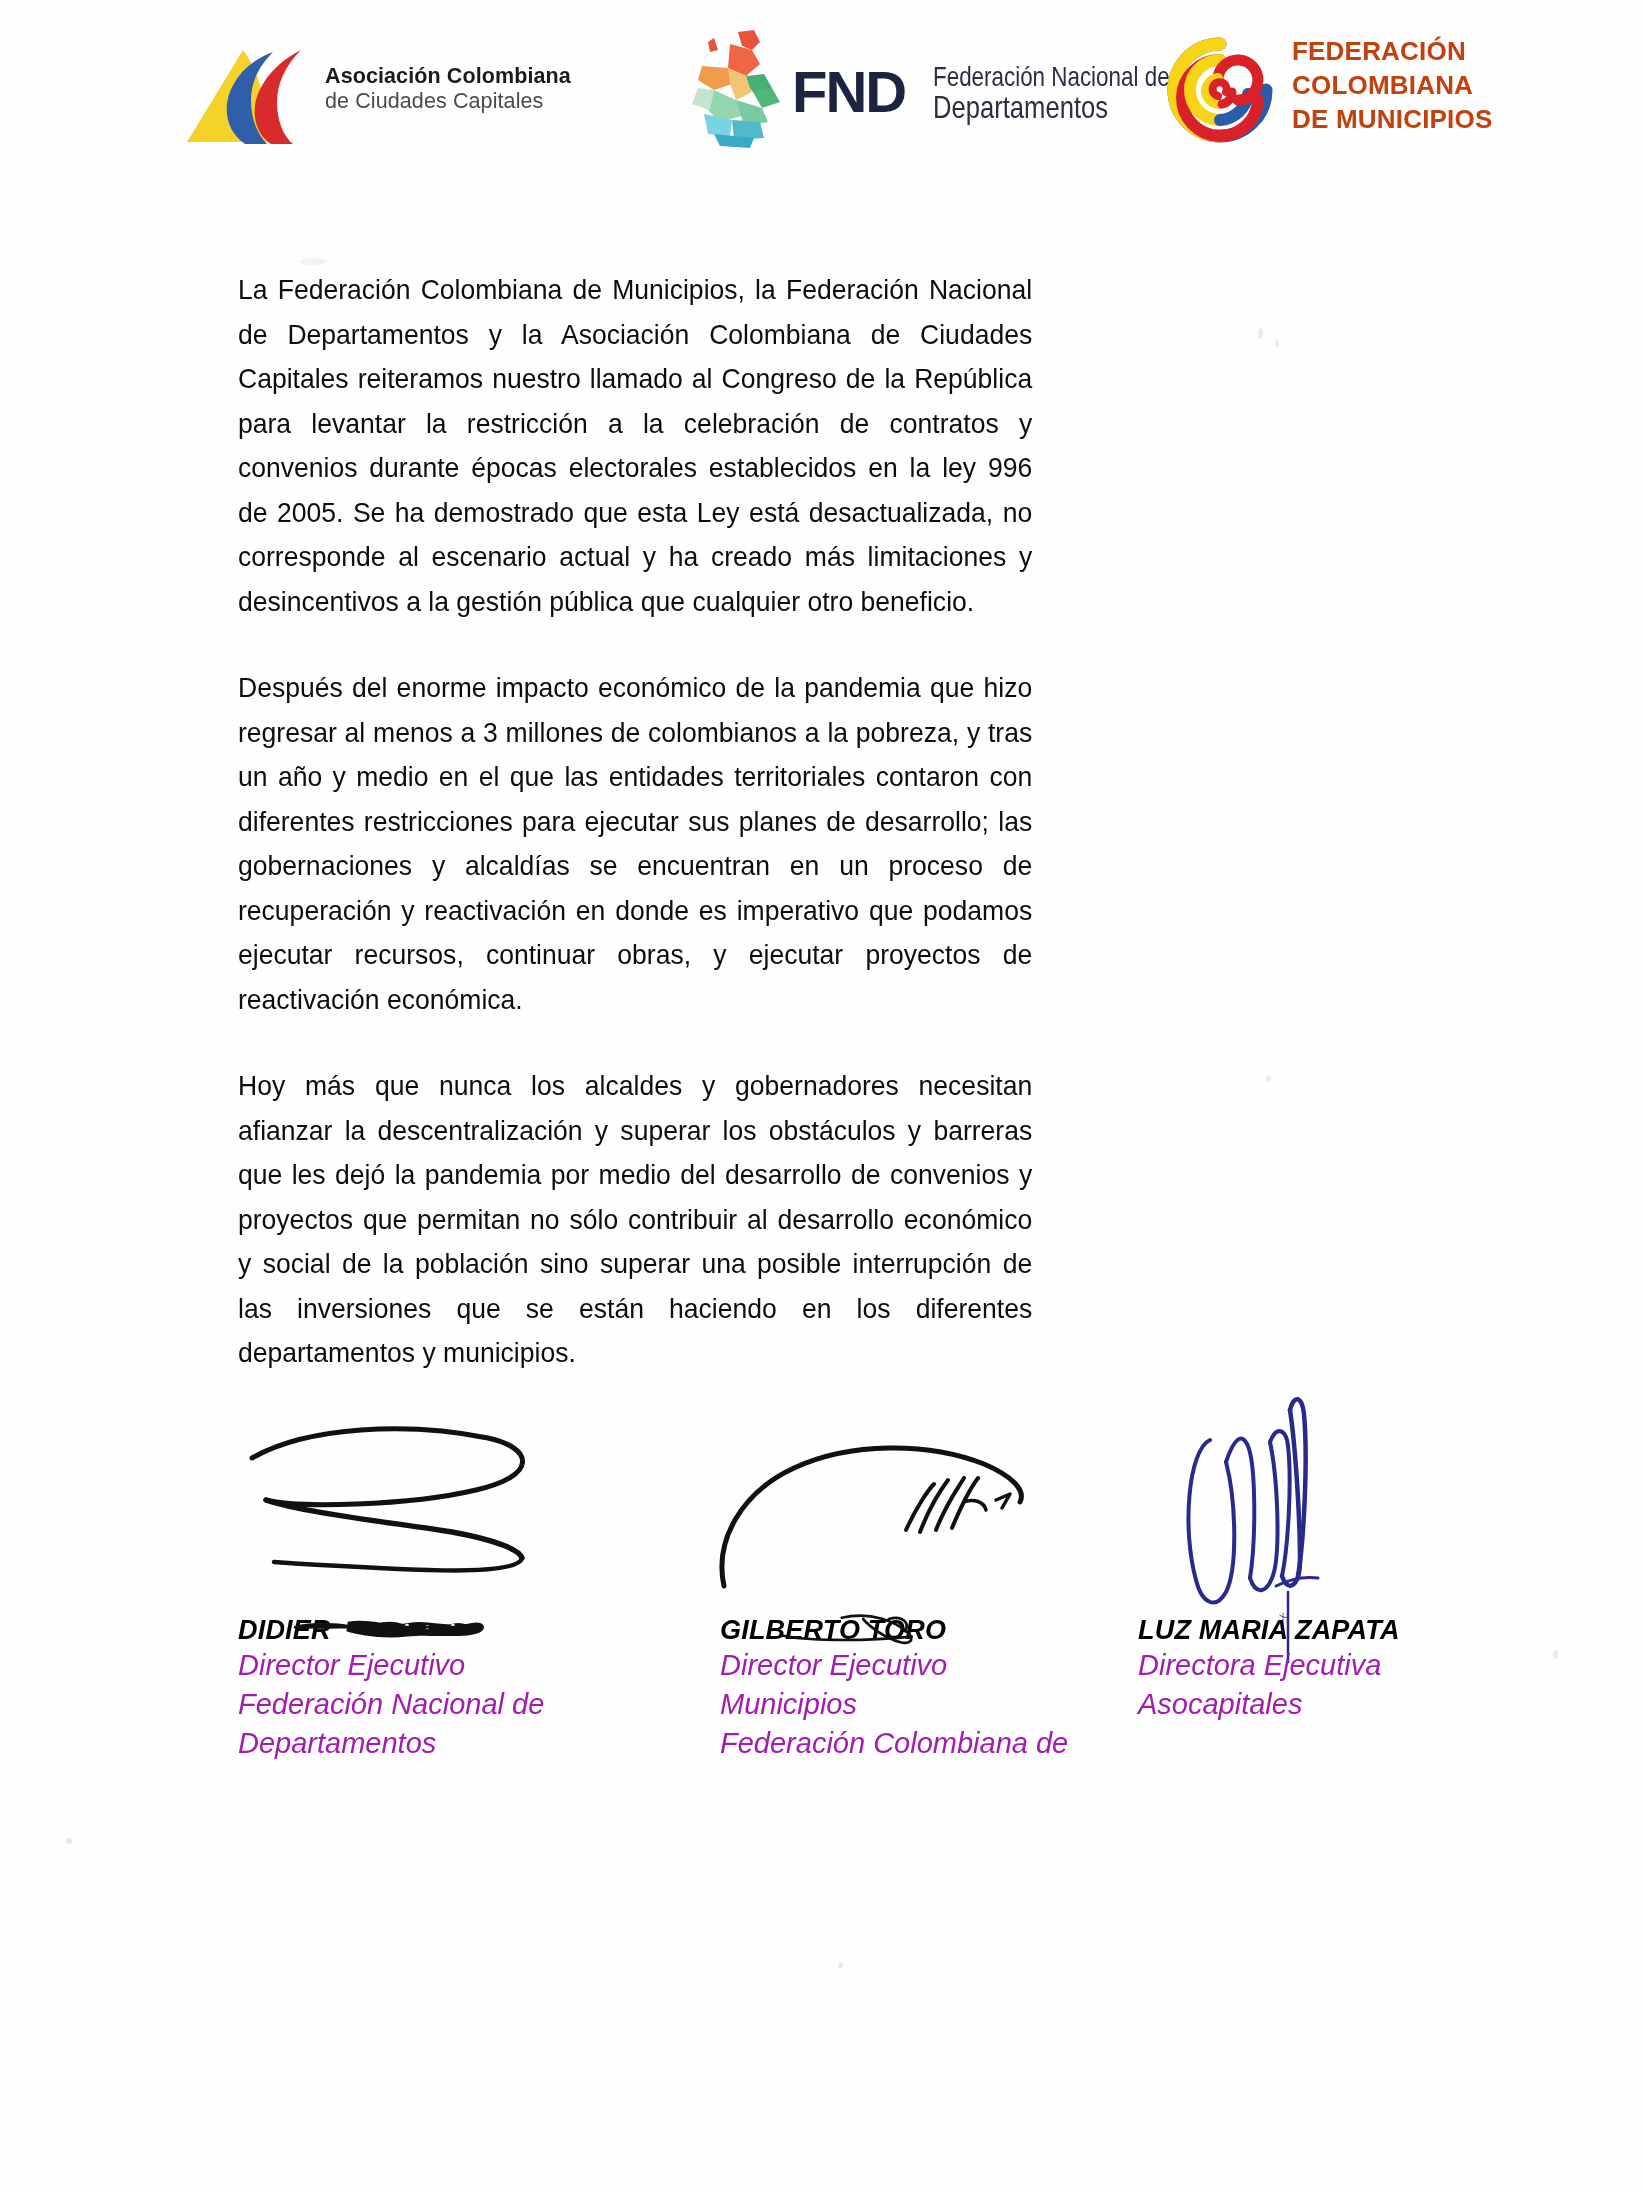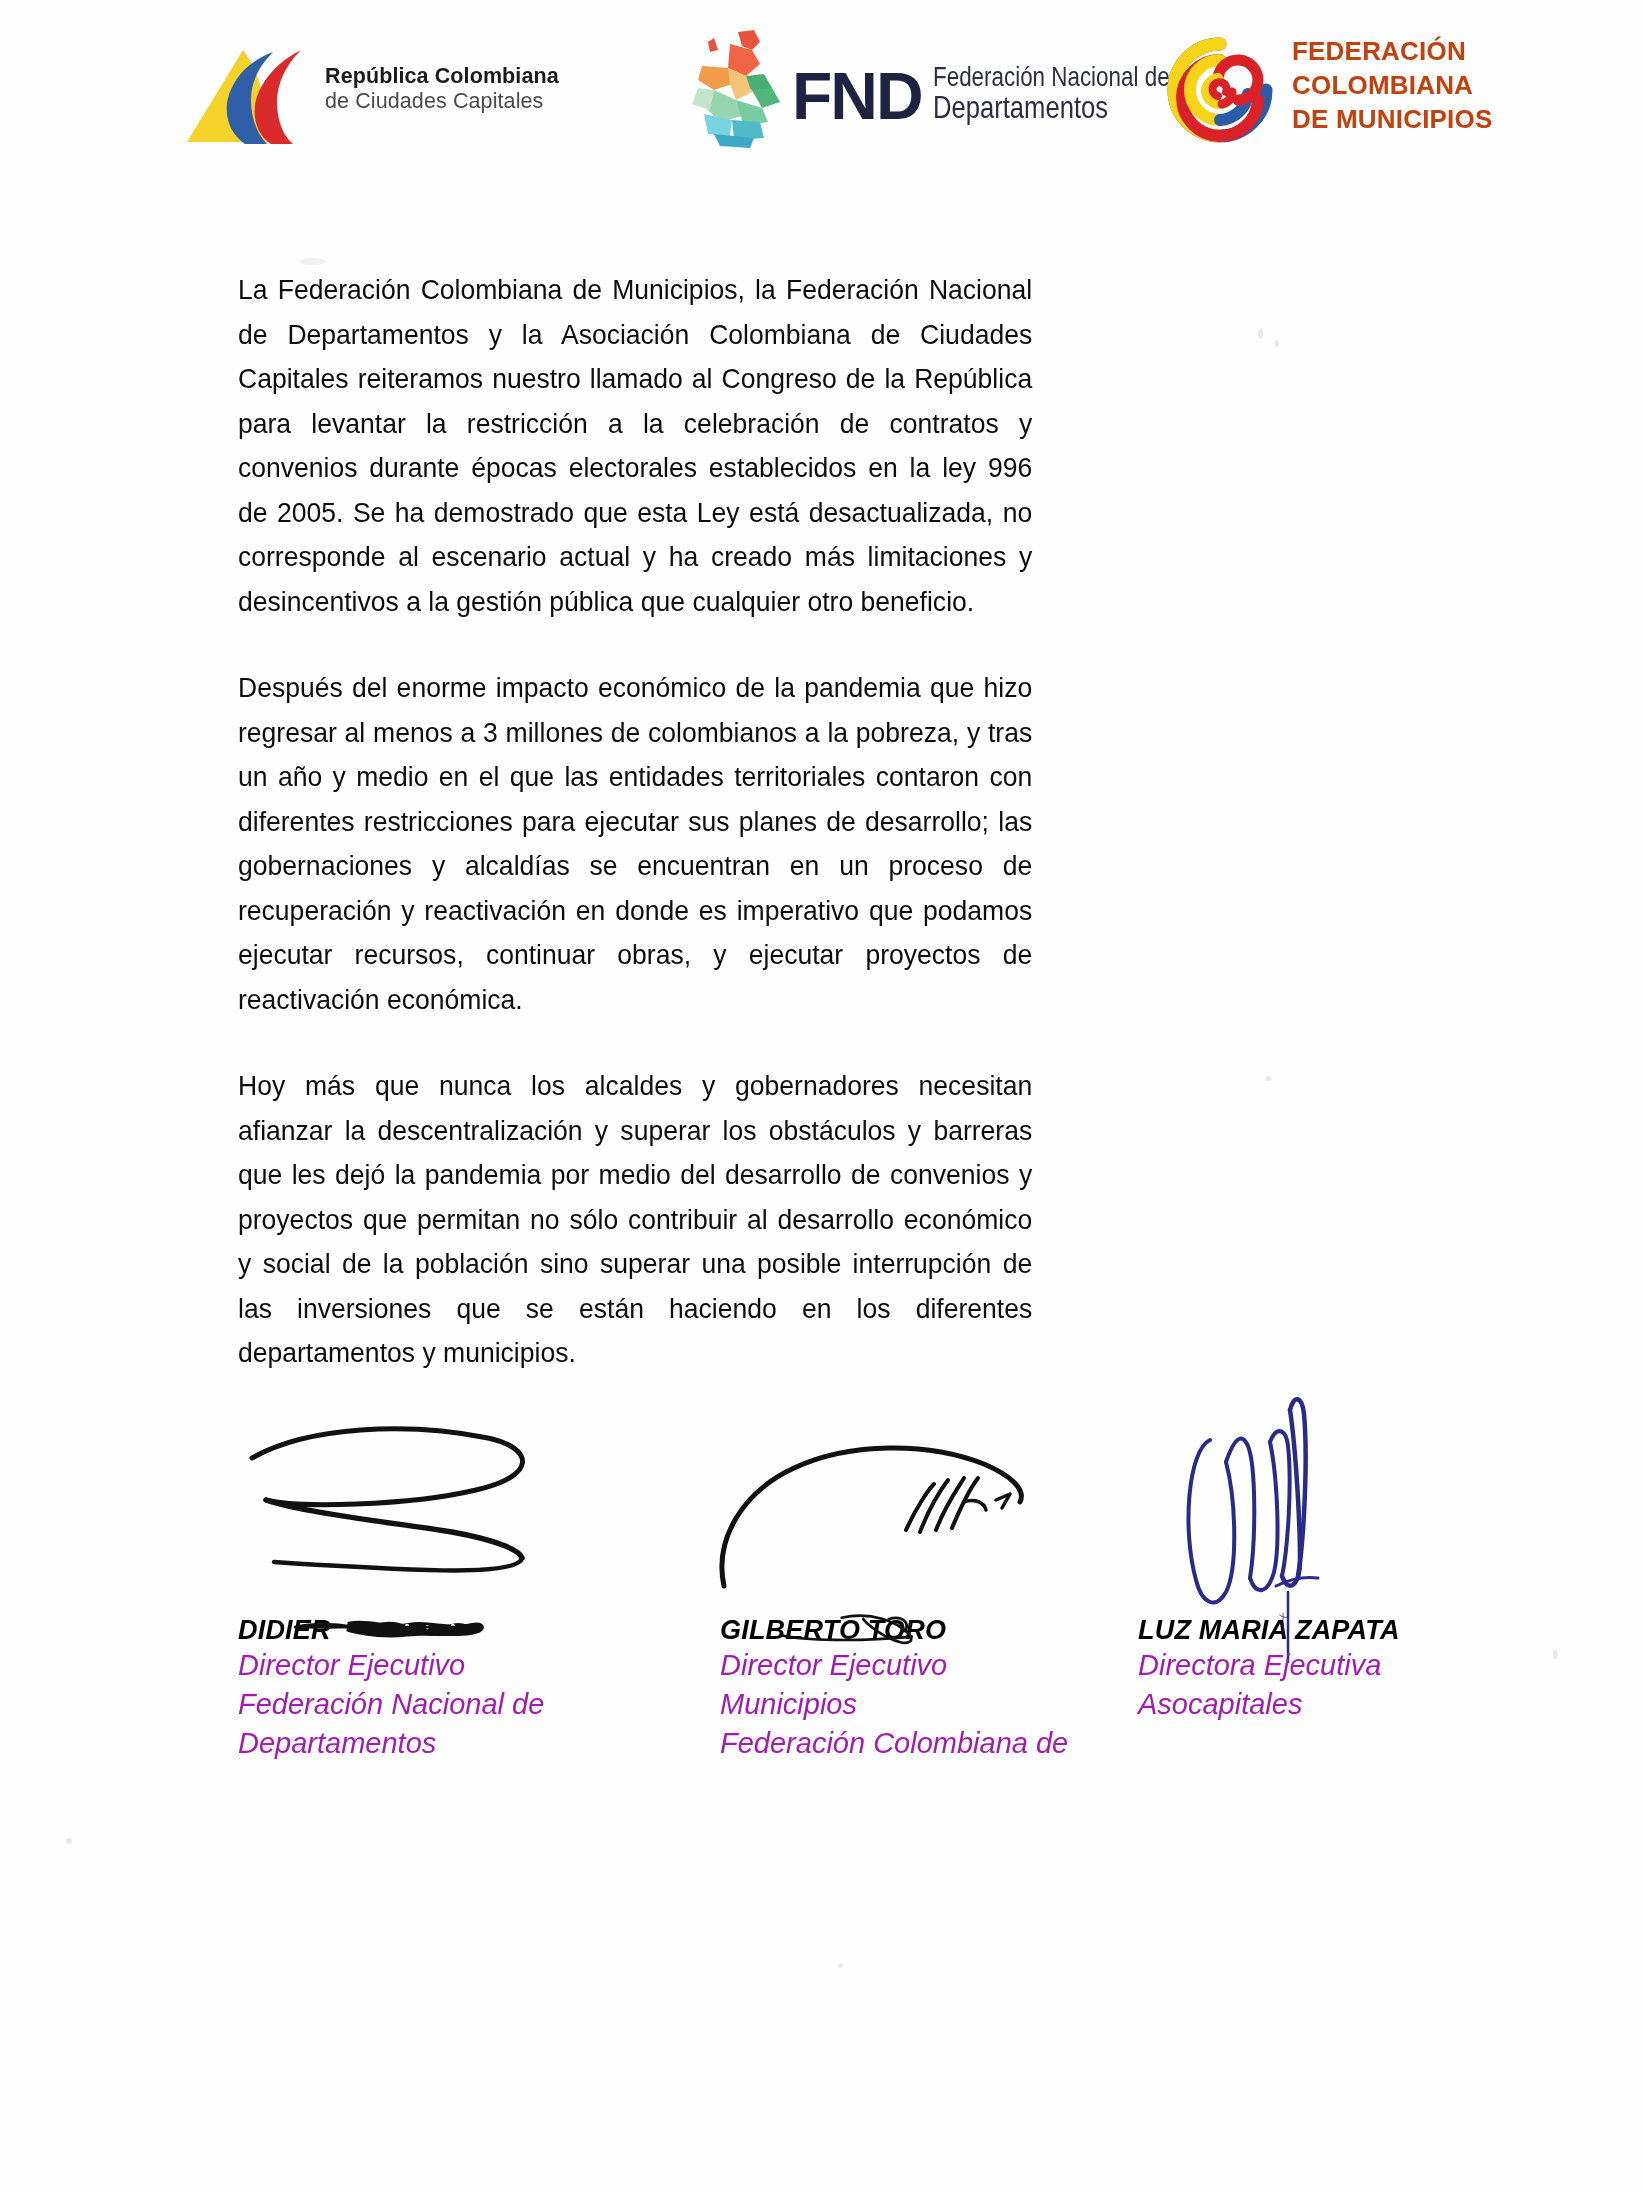--- a/index.html
+++ b/index.html
@@ -74,21 +74,21 @@
     width: 430px; height: 122px;
   }
   .fnd-map {
     position: absolute;
     left: 0; top: 0;
     width: 112px; height: 122px;
   }
   .fnd-initials {
     position: absolute;
     left: 112px; top: 30px;
-    font-size: 66px;
+    font-size: 58px;
     font-weight: bold;
     color: #1d2340;
     letter-spacing: -2px;
     font-family: "Liberation Sans", sans-serif;
   }
   .fnd-words {
     position: absolute;
     left: 253px; top: 34px;
     line-height: 1.05;
   }
@@ -214,21 +214,21 @@
 
   <div class="header">
 
     <div class="logo-asoc">
       <svg class="asoc-mark" viewBox="0 0 130 100">
         <path d="M2 98 L58 6 C70 22 78 44 80 68 C82 82 84 92 86 98 Z" fill="#f5d22a"></path>
         <path d="M60 100 C40 86 36 60 50 38 C58 24 72 14 88 8 C74 22 66 38 66 56 C66 74 72 90 82 100 Z" fill="#2f5fa8"></path>
         <path d="M86 100 C68 88 64 62 78 40 C86 26 100 14 116 6 C100 22 92 40 92 58 C92 76 98 92 108 100 Z" fill="#d92b2b"></path>
       </svg>
       <div class="asoc-text">
-        <div class="asoc-l1">República Colombiana</div>
+        <div class="asoc-l1">Asociación Colombiana</div>
         <div class="asoc-l2">de Ciudades Capitales</div>
       </div>
     </div>
 
     <div class="logo-fnd">
       <svg class="fnd-map" viewBox="0 0 112 122">
         <g opacity="0.92">
           <path d="M58 4 L74 2 L80 14 L72 22 L62 18 Z" fill="#e8452c"></path>
           <path d="M50 16 L72 22 L80 36 L66 48 L48 40 Z" fill="#ef5a34"></path>
           <path d="M28 14 L34 10 L38 22 L30 24 Z" fill="#e8452c"></path>

